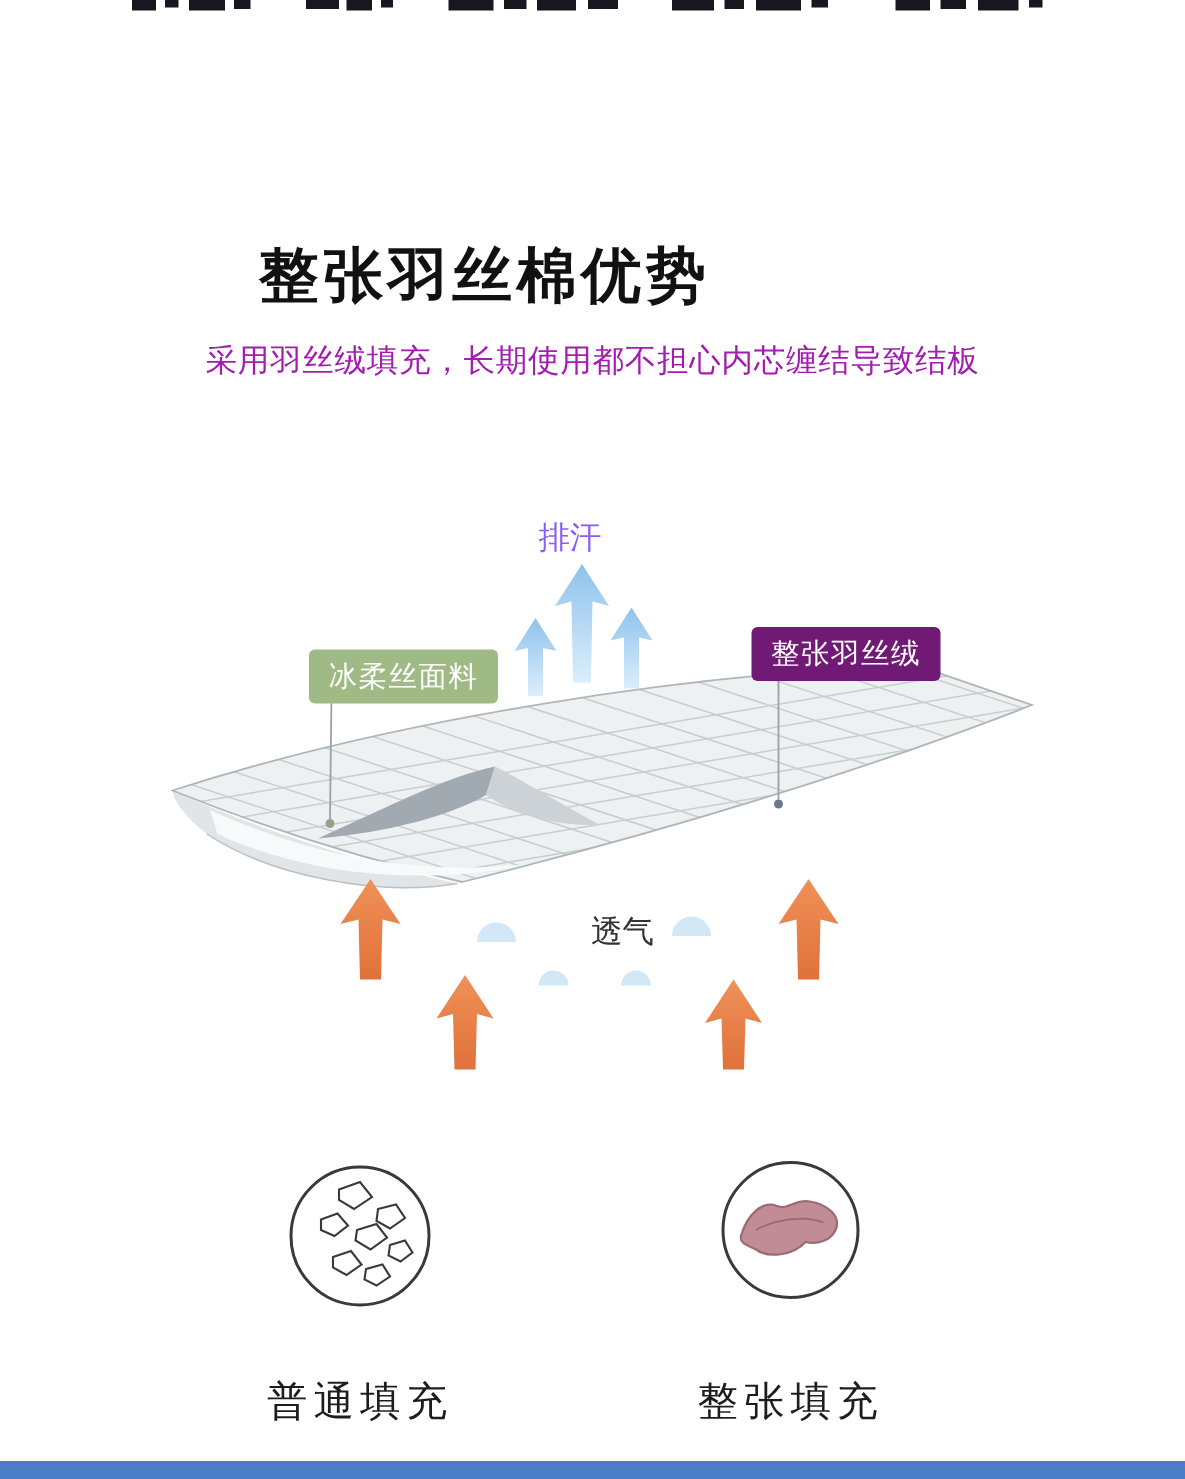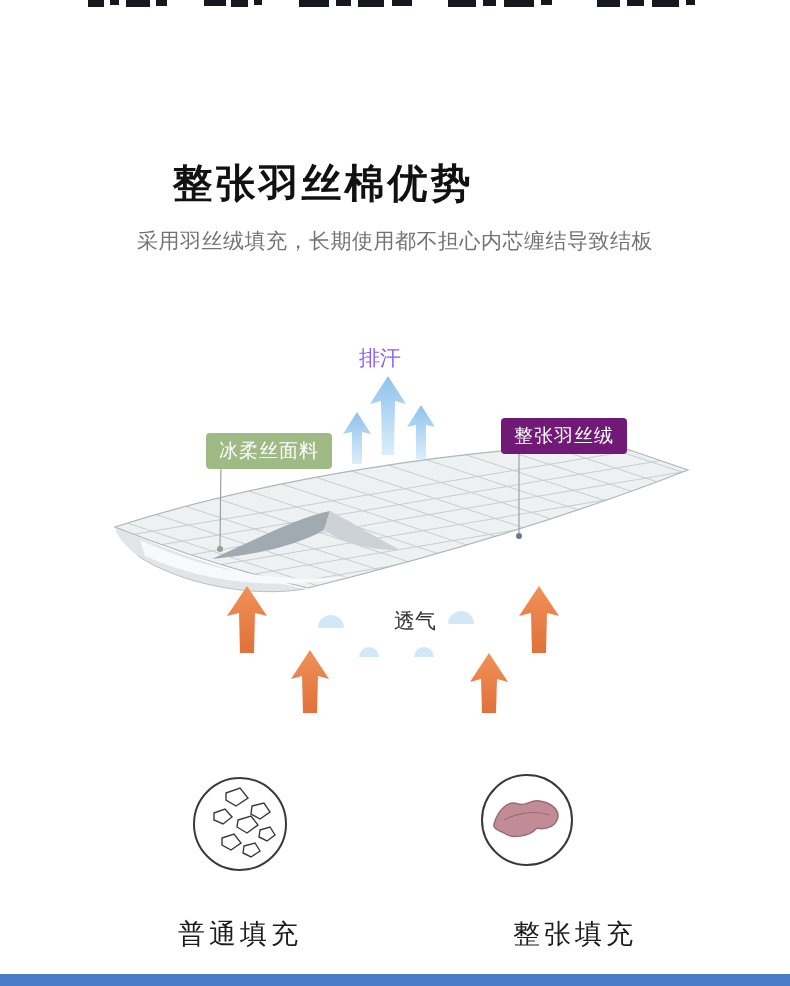--- a/index.html
+++ b/index.html
@@ -16,37 +16,37 @@
   .eyebrow{
     left:0;top:104px;width:790px;
     font-size:23px;font-weight:700;color:#26262e;letter-spacing:.5px;
   }
   .title{
     left:0;top:156px;width:646px;
     font-size:40px;font-weight:700;color:#111111;letter-spacing:3px;
   }
   .desc{
     left:0;top:222px;width:790px;
-    font-size:21px;color:#737373;line-height:38px;letter-spacing:.5px;
+    font-size:21px;color:#a21caf;line-height:38px;letter-spacing:.5px;
   }
   .sweat-label{left:330px;top:344px;width:100px;font-size:21px;color:#8b5cf6;}
   .breath-label{left:365px;top:607px;width:100px;font-size:21px;color:#333;}
   .tag{
     position:absolute;
     color:#ffffff;font-size:19px;letter-spacing:1px;
     padding:5px 13px;border-radius:4px;white-space:nowrap;margin-left:40px;
   }
   .tag-fabric{left:166px;top:433px;background:#9fba85;}
   .tag-filling{left:461px;top:418px;background:#701a75;}
   .cmp-label{
     position:absolute;top:916px;width:220px;text-align:center;
     font-size:27px;color:#1d1d1d;letter-spacing:4px;font-weight:500;
   }
   .cmp-ordinary{left:130px;}
-  .cmp-whole{left:417px;text-align:right;}
+  .cmp-whole{left:417px;}
   .footer-bar{
     position:absolute;left:0;bottom:0;width:790px;height:12px;
     background:#4a7cc7;
   }
 </style>
 </head>
 <body>
 
 <div class="page">
 

